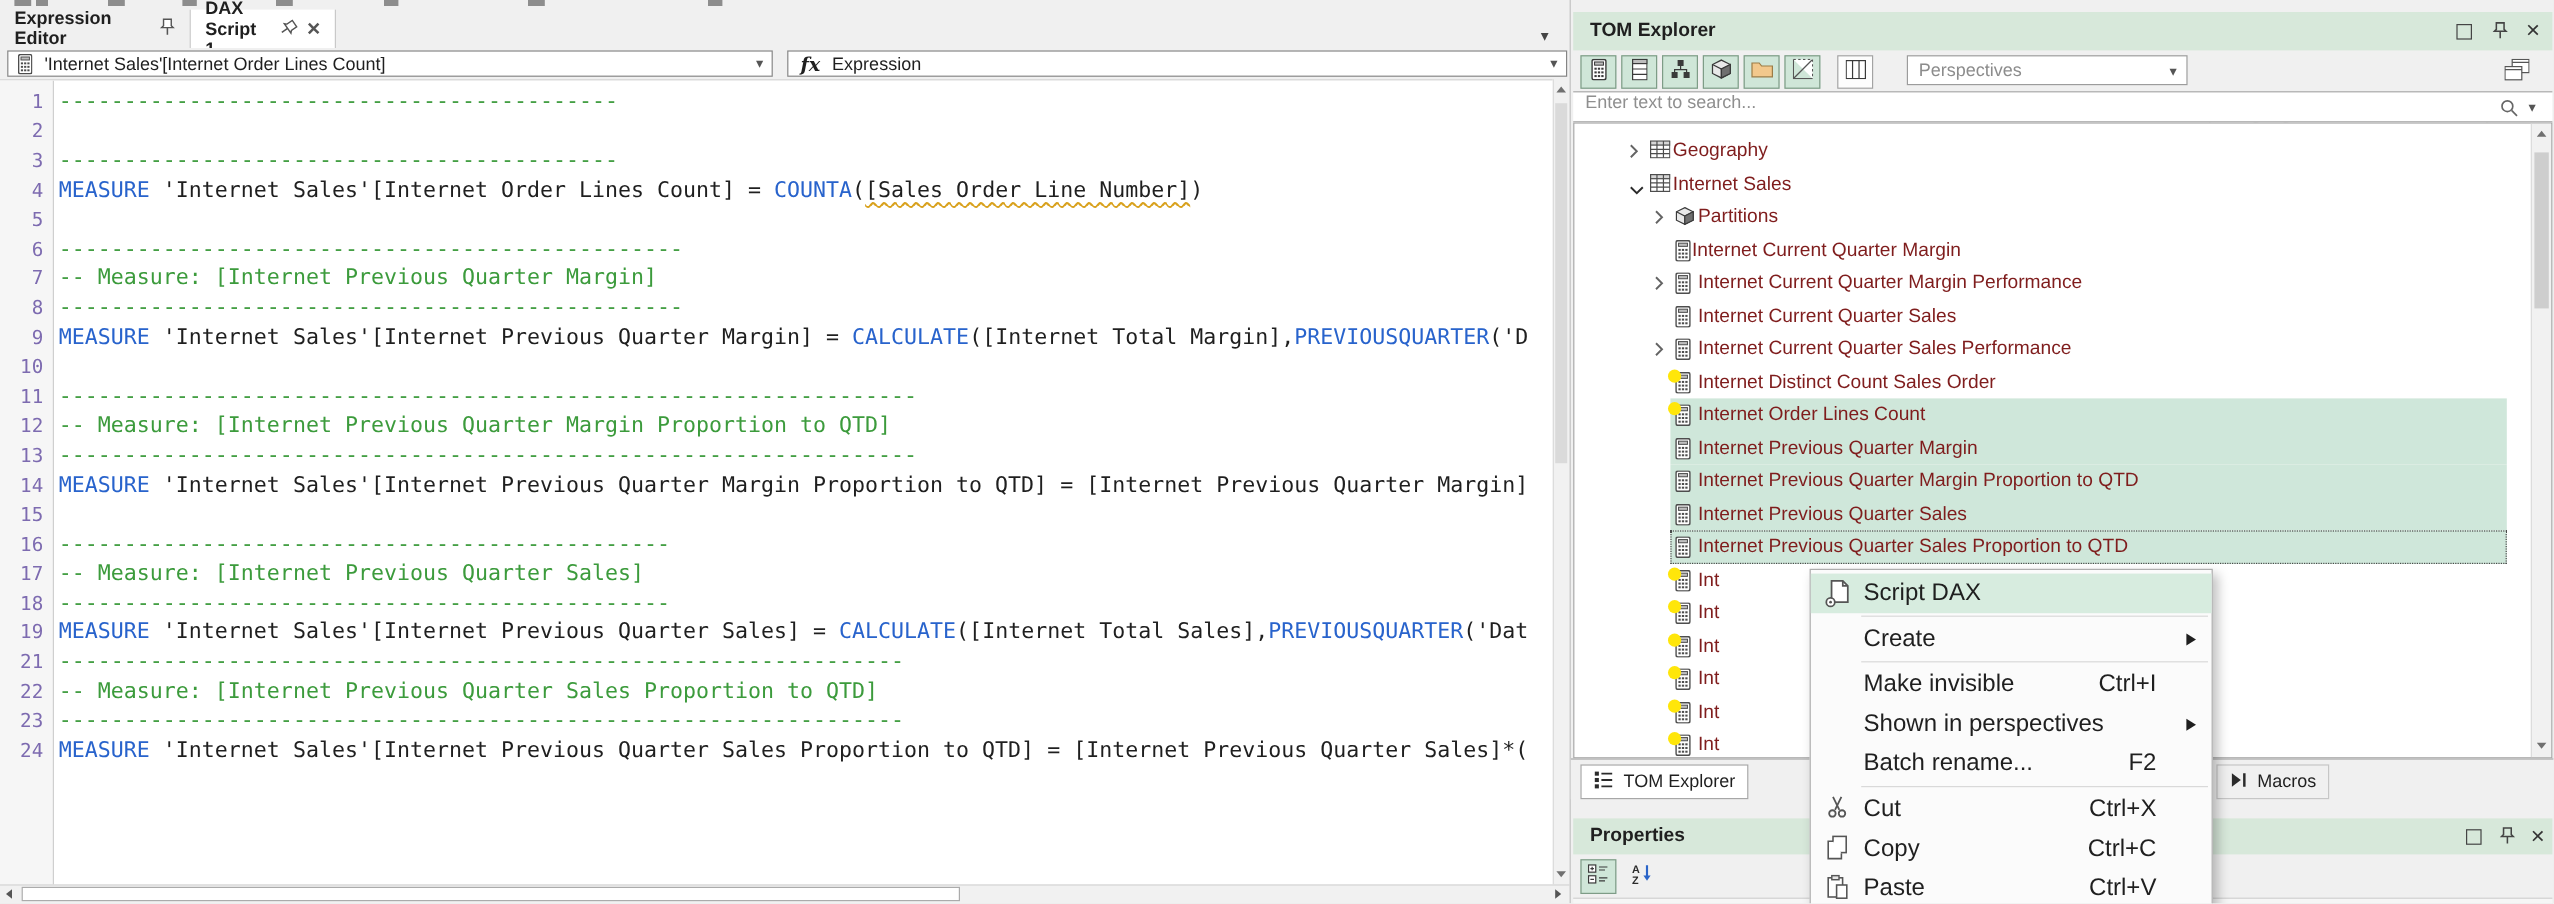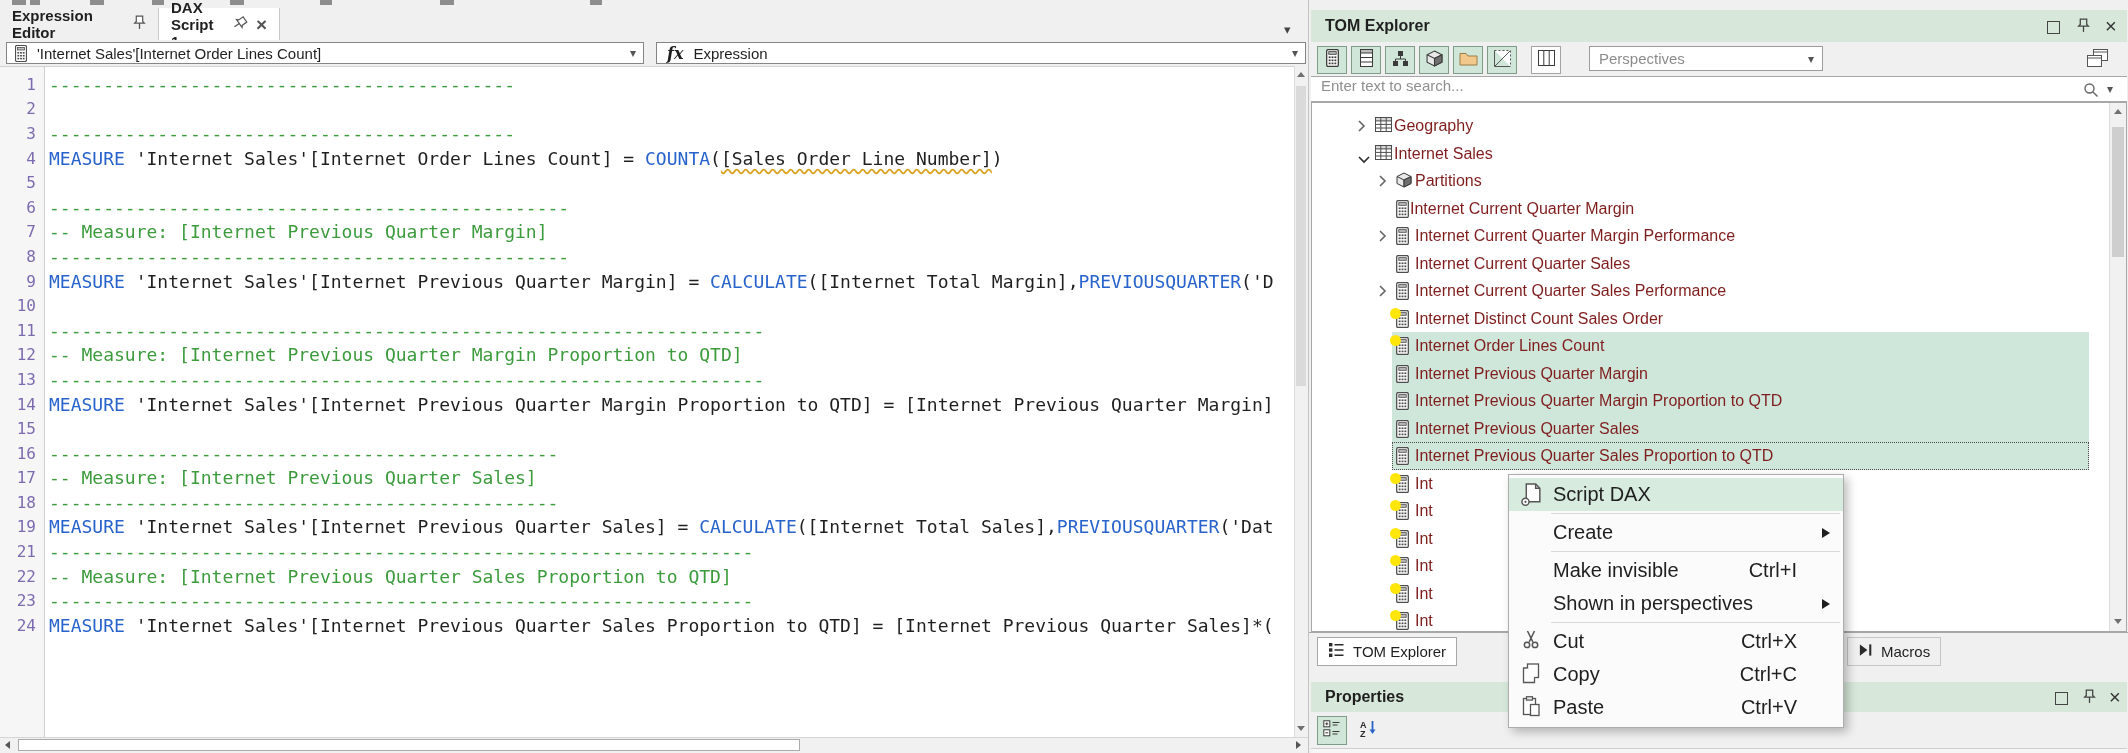--- a/index.html
+++ b/index.html
@@ -732,20 +732,24 @@
       </div>
       <div class="msep"></div>
       <div class="mi">
         <span>Make invisible</span>
         <span class="sc">Ctrl+I</span>
       </div>
       <div class="mi">
         <span>Shown in perspectives</span>
         <span class="sub"></span>
       </div>
+      <div class="mi">
+        <span>Batch rename...</span>
+        <span class="sc">F2</span>
+      </div>
       <div class="msep"></div>
       <div class="mi">
         <span class="ic">
           <svg width="20" height="21" viewBox="0 0 20 20">
             <path d="M13.5 1.5 L8.2 12.4 M6.5 1.5 L11.8 12.4" stroke="#555" stroke-width="1.5" fill="none"></path>
             <circle cx="6" cy="15.4" r="2.7" fill="none" stroke="#555" stroke-width="1.5"></circle>
             <circle cx="14" cy="15.4" r="2.7" fill="none" stroke="#555" stroke-width="1.5"></circle>
           </svg>
         </span>
         <span>Cut</span>

